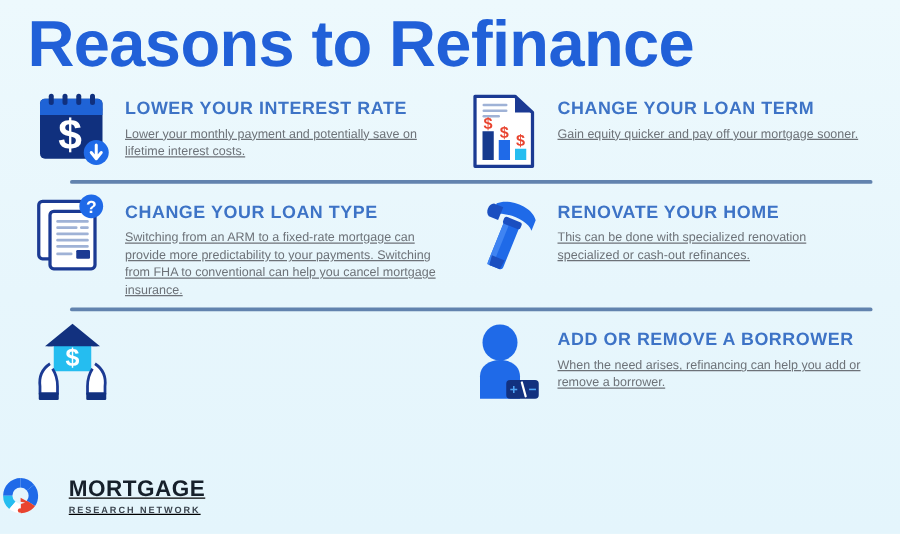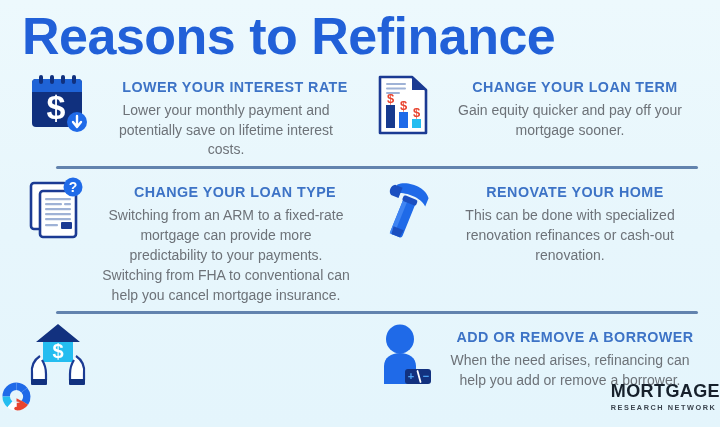--- a/index.html
+++ b/index.html
@@ -27,35 +27,36 @@
     height:3px;background:#4a6fa0;opacity:.85;
     margin:6px 6px 8px 38px;border-radius:2px;
   }
   .divider.d2{margin-left:38px;margin-right:6px;}
   .cell{display:flex;align-items:flex-start;box-sizing:border-box;}
   .cell.left{width:352px;padding-left:8px;}
   .cell.right{width:334px;padding-left:2px;}
   .icon{
     width:64px;height:66px;flex:0 0 64px;position:relative;margin-right:10px;
   }
-  .txt{flex:1;padding-top:8px;text-align:center;}
+  .txt{flex:1;padding-top:8px;}
   .h{
     color:#3d73c6;font-size:14.3px;font-weight:bold;
     letter-spacing:.45px;line-height:1.1;margin:0 0 5px 0;
     white-space:nowrap;
   }
   .p{
-    color:#6d7278;font-size:14px;line-height:1.42;margin:0;
+    color:#6d7278;font-size:10px;line-height:1.42;margin:0;
     max-width:252px;
+    text-decoration:underline;
   }
   .cell.right .p{max-width:248px;}
   
   .footer{
     position:absolute;left:0;right:0;bottom:14px;
-    display:flex;align-items:center;justify-content:space-between;gap:22px;
+    display:flex;align-items:center;justify-content:flex-start;gap:22px;text-decoration:underline;
   }
   .logo-mark{width:33px;height:33px;}
   .logo-text{display:flex;flex-direction:column;line-height:1;}
   .logo-main{font-size:18px;font-weight:bold;color:#16202b;letter-spacing:.4px;}
   .logo-sub{font-size:7.3px;font-weight:bold;color:#3b444e;letter-spacing:1.55px;margin-top:4px;}
   svg{display:block;overflow:visible;}
 </style>
 </head>
 <body>
 
@@ -146,21 +147,21 @@
               <path d="M14 13 L22 13 L22 24 L14 24 C10 22, 10 15, 14 13 Z" fill="#1b4fc0"></path>
               <rect x="27" y="20" width="13" height="40" rx="2.5" fill="#1f6ae8"></rect>
               <rect x="27" y="20" width="4.5" height="40" fill="#3f84f2"></rect>
               <rect x="26" y="19" width="15" height="6" rx="2" fill="#1b4fc0"></rect>
               <path d="M28 52 L39 52 L38 60 L29 60 Z" fill="#1b4fc0"></path>
             </g>
           </svg>
         </div>
         <div class="txt">
           <p class="h">RENOVATE YOUR HOME</p>
-          <p class="p">This can be done with specialized renovation refinances or cash-out renovation.</p>
+          <p class="p">This can be done with specialized renovation specialized or cash-out refinances.</p>
         </div>
       </div>
     </div>
 
     <div class="divider d2"></div>
 
     <div class="row">
 
       <div class="cell left">
         <div class="icon">

